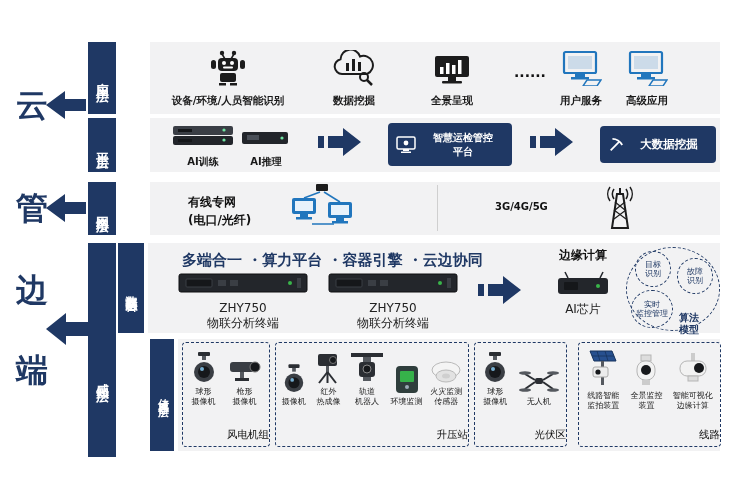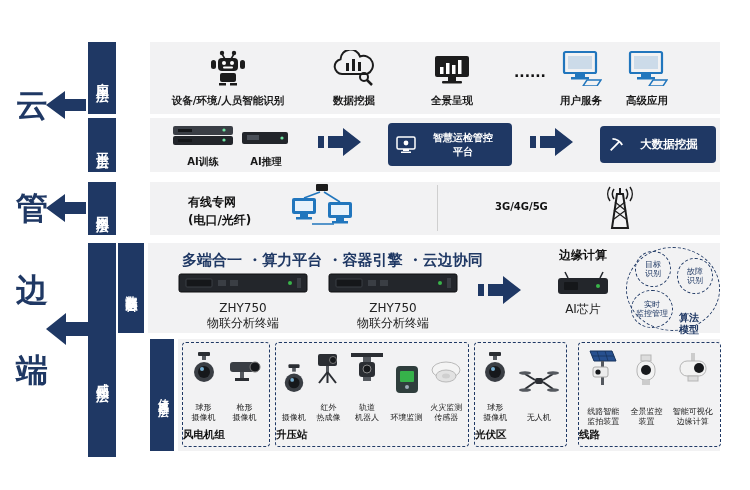--- a/index.html
+++ b/index.html
@@ -15,22 +15,22 @@
   .ibox{display:flex;align-items:flex-end;justify-content:center;}
   .lbl{font-size:10.5px;color:#1a1a1a;font-weight:600;margin-top:8px;line-height:1.2;}
   .sm{font-size:12px;color:#222;line-height:1.25;}
   .navybox{position:absolute;background:#1f3864;color:#fff;border-radius:4px;display:flex;align-items:center;gap:6px;
            padding:0 8px;box-sizing:border-box;}
   .navybox .btxt{flex:1;text-align:center;font-weight:bold;font-size:10px;line-height:1.35;}
   .boldtxt{font-weight:bold;color:#111;}
   .dashgroup{position:absolute;border:1px dashed #1f3864;border-radius:4px;box-sizing:border-box;}
   .dashgroup .items{display:flex;justify-content:space-around;align-items:flex-end;padding:6px 2px 0;}
   .sitem{text-align:center;}
-  .slbl{font-size:8px;color:#222;line-height:1.2;margin-top:18px;}
-  .gtitle{position:absolute;bottom:4px;left:0;right:0;text-align:left;font-weight:bold;font-size:10.5px;color:#111;}
+  .slbl{font-size:8px;color:#222;line-height:1.2;margin-top:2px;}
+  .gtitle{position:absolute;bottom:4px;left:0;right:0;text-align:right;font-weight:normal;font-size:10.5px;color:#111;}
   .dcir{position:absolute;border:1px dashed #1f3864;border-radius:50%;display:flex;align-items:center;justify-content:center;
         text-align:center;font-size:8px;color:#1f3864;line-height:1.15;box-sizing:border-box;}
 </style>
 </head>
 <body>
 
 <div class="canvas">
 
   <div class="mega" style="left:16px;top:89px" data-bind="side.chars.0.label">云</div>
   <div class="mega" style="left:16px;top:192px" data-bind="side.chars.1.label">管</div>

